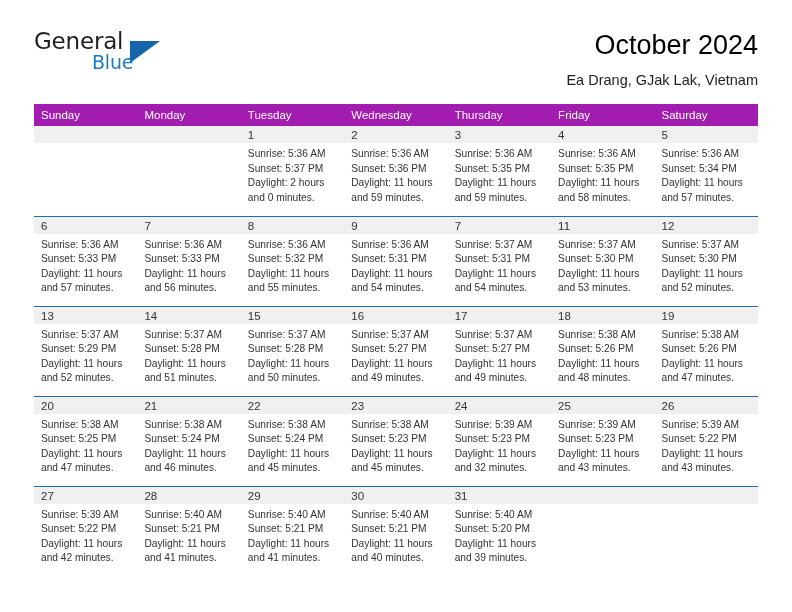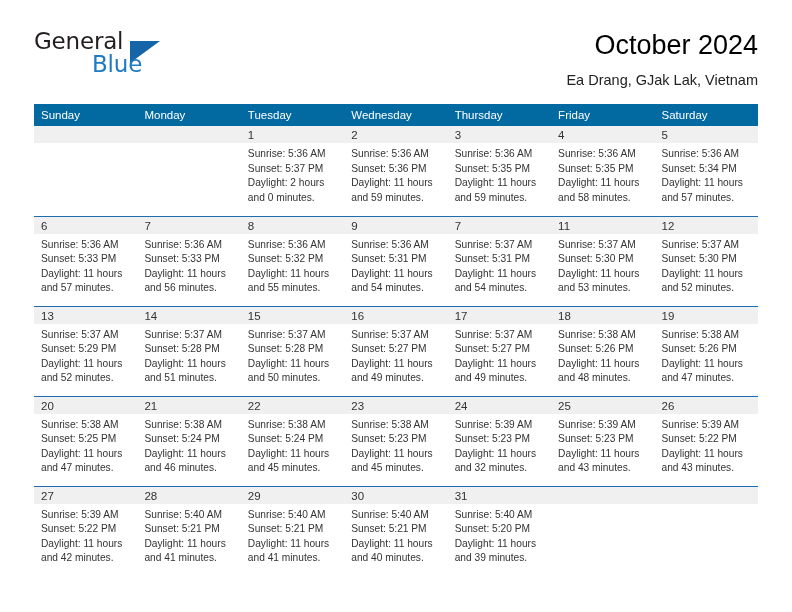--- a/index.html
+++ b/index.html
@@ -43,21 +43,21 @@
     font-size: 23px;
     letter-spacing: -0.2px;
     color: #231f20;
     font-family: "DejaVu Sans", sans-serif;
     font-weight: 400;
   }
   .brand-blue {
     position: absolute;
     left: 58px;
     top: 23px;
-    font-size: 23px;
+    font-size: 19px;
     letter-spacing: -0.2px;
     color: #1f7bc1;
     font-family: "DejaVu Sans", sans-serif;
     font-weight: 400;
   }
   .brand-triangle {
     position: absolute;
     left: 96px;
     top: 13px;
     width: 0;
@@ -92,21 +92,21 @@
   
   .calendar {
     position: absolute;
     left: 34px;
     top: 104px;
     width: 724px;
     border-collapse: collapse;
     table-layout: fixed;
   }
   .calendar th {
-    background: #0369a1;
+    background: #a21caf;
     color: #ffffff;
     font-size: 11.5px;
     font-weight: 400;
     text-align: left;
     padding: 5px 0 5px 7px;
     height: 22px;
     border: none;
   }
   .calendar td {
     vertical-align: top;

